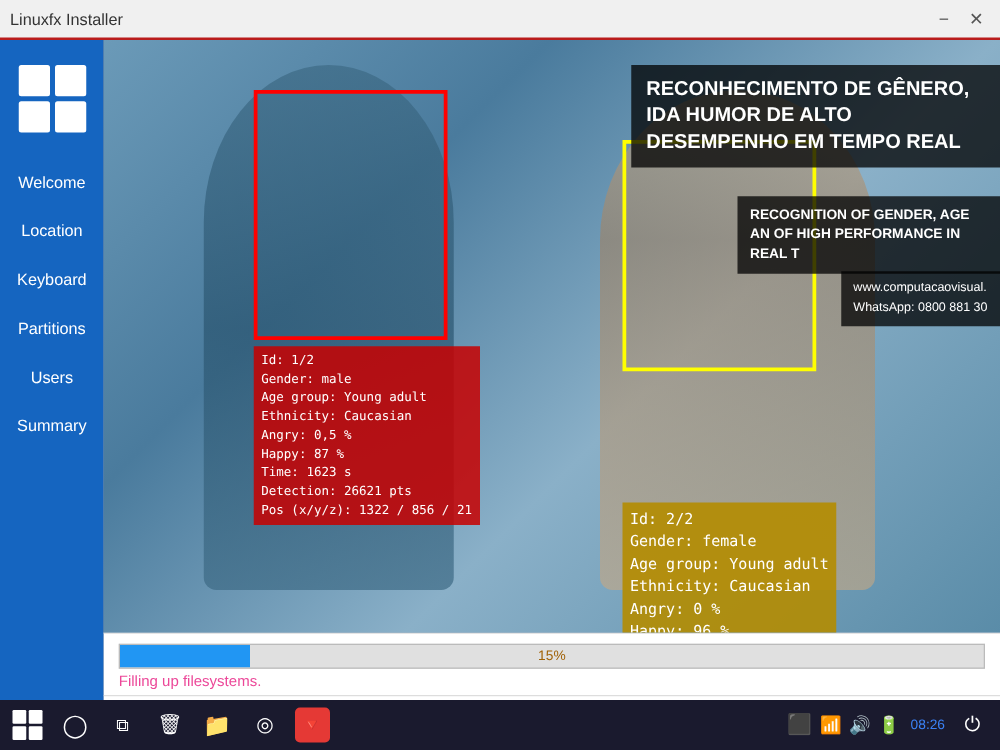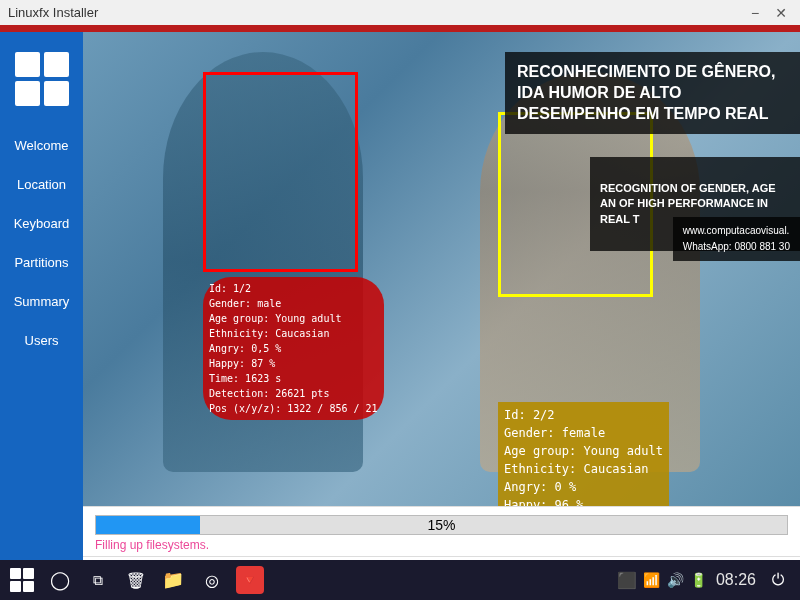--- a/index.html
+++ b/index.html
@@ -12,21 +12,21 @@
     }
 
     
     .titlebar {
       display: flex;
       align-items: center;
       justify-content: space-between;
       background: #f0f0f0;
       height: 32px;
       padding: 0 8px;
-      border-bottom: 7px solid #b91c1c;
+      border-bottom: 2px solid #b91c1c;
     }
     .titlebar-title {
       font-size: 13px;
       color: #333;
     }
     .titlebar-controls {
       display: flex;
       gap: 4px;
     }
     .titlebar-btn {
@@ -166,21 +166,20 @@
     .info-red {
       position: absolute;
       left: 120px;
       top: 245px;
       background: rgba(200, 0, 0, 0.85);
       color: white;
       font-size: 10px;
       padding: 4px 6px;
       line-height: 1.5;
       font-family: monospace;
-      border-radius: 28px;
     }
 
     
     .info-yellow {
       position: absolute;
       left: 415px;
       top: 370px;
       background: rgba(180, 140, 0, 0.9);
       color: white;
       font-size: 12px;
@@ -204,21 +203,21 @@
       text-transform: uppercase;
     }
     .text-overlay-sub {
       position: absolute;
       right: 0;
       top: 125px;
       background: rgba(0,0,0,0.75);
       color: white;
       font-size: 11px;
       font-weight: 600;
-      padding: 24px 10px;
+      padding: 8px 10px;
       max-width: 210px;
       line-height: 1.4;
       text-transform: uppercase;
       margin-left: 16px;
     }
     .text-overlay-url {
       position: absolute;
       right: 0;
       top: 185px;
       background: rgba(0,0,0,0.75);
@@ -245,22 +244,22 @@
     .progress-bar-fill {
       height: 100%;
       background: #2196f3;
       width: 15%;
     }
     .progress-label {
       position: absolute;
       top: 50%;
       left: 50%;
       transform: translate(-50%, -50%);
-      font-size: 14px;
-      color: #000000;
+      font-size: 11px;
+      color: #a16207;
     }
     .progress-status {
       font-size: 12px;
       color: #ec4899;
       margin-top: 3px;
     }
 
     
     .bottom-buttons {
       display: flex;
@@ -312,21 +311,21 @@
       cursor: pointer;
       border-radius: 4px;
     }
     .taskbar-right {
       display: flex;
       align-items: center;
       gap: 8px;
       color: white;
       font-size: 12px;
     }
-    .taskbar-time { color: #e5e5e5; font-size: 16px; }
+    .taskbar-time { color: #3b82f6; font-size: 11px; }
     .win-start {
       width: 24px;
       height: 24px;
       display: grid;
       grid-template-columns: 1fr 1fr;
       gap: 2px;
     }
     .win-start-quad {
       background: white;
       border-radius: 1px;
@@ -359,22 +358,22 @@
         <div class="win-quad"></div>
         <div class="win-quad"></div>
         <div class="win-quad"></div>
       </div>
     </div>
     <nav class="sidebar-nav">
       <div class="nav-item">Welcome</div>
       <div class="nav-item">Location</div>
       <div class="nav-item">Keyboard</div>
       <div class="nav-item">Partitions</div>
+      <div class="nav-item">Users</div>
       <div class="nav-item">Summary</div>
-      <div class="nav-item">Users</div>
     </nav>
   </div>
 
   <div class="content">
 
     <div class="demo-area">
       <div class="demo-bg"></div>
 
       <div class="person-left"></div>
       <div class="person-right"></div>

